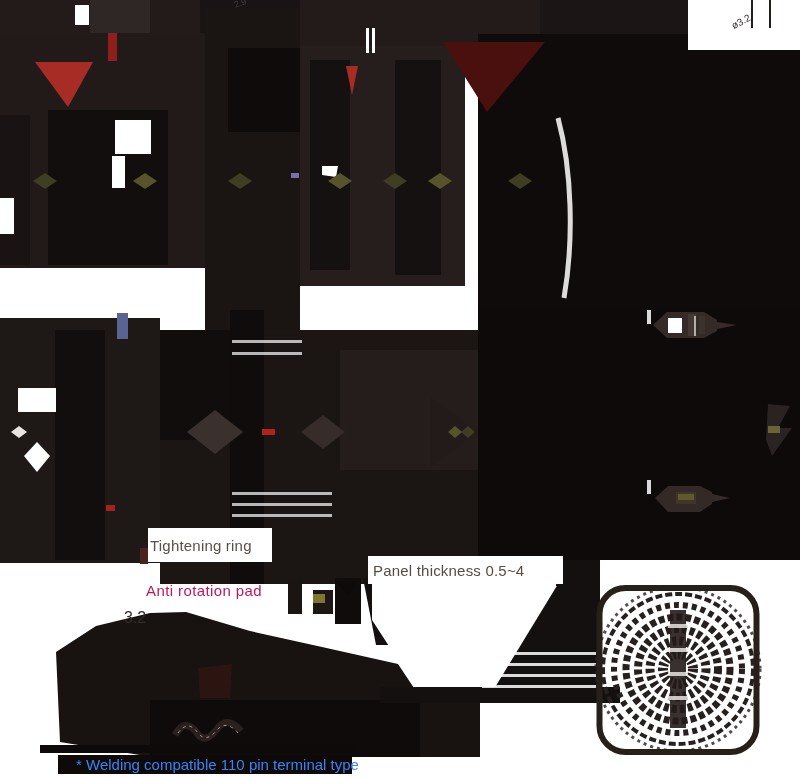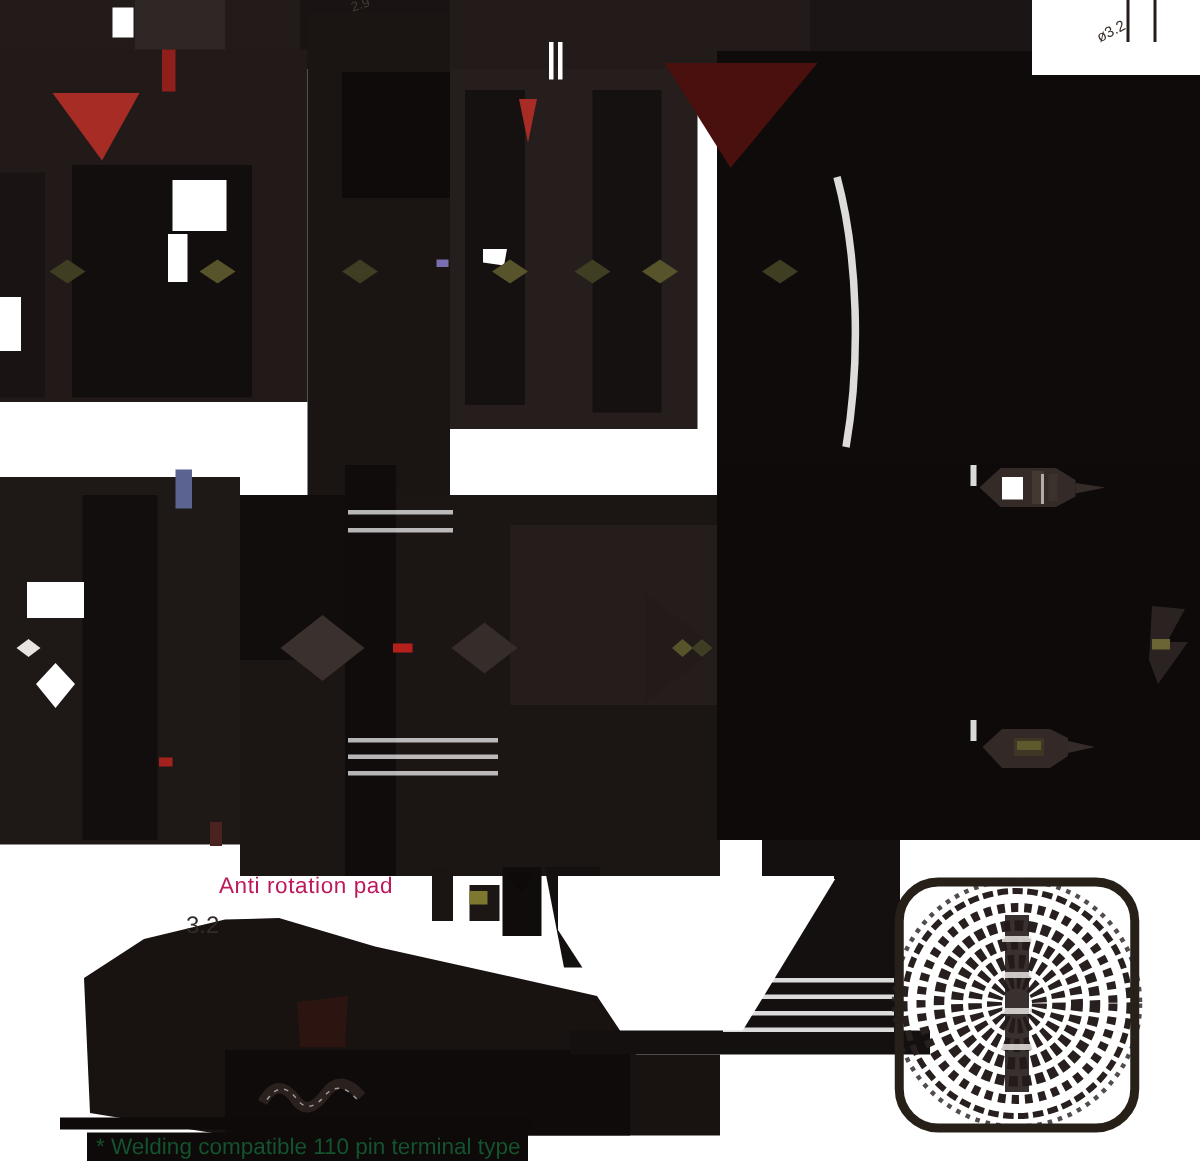--- a/index.html
+++ b/index.html
@@ -12,21 +12,21 @@
     position:absolute;background:#ffffff;color:#564c46;
     font-size:15px;display:flex;align-items:center;
     letter-spacing:.2px;white-space:nowrap;
   }
   .plain-label{position:absolute;white-space:nowrap;}
   .dim{position:absolute;color:#3a302c;font-size:11px;white-space:nowrap;}
   #rubber-gasket-label{left:185px;top:274px;width:203px;height:29px;padding-left:14px;color:#3f3733;}
   #tightening-ring-label{left:148px;top:528px;width:122px;height:34px;padding-left:2px;color:#5a504a;}
   #anti-rotation-label{left:146px;top:580px;height:20px;color:#be185d;font-size:15px;letter-spacing:.4px;background:transparent;}
   #panel-thickness-label{left:368px;top:556px;width:190px;height:28px;padding-left:5px;color:#564c46;}
-  #footnote-label{left:64px;top:756px;height:18px;color:#14532d;font-size:15px;background:transparent;}
+  #footnote-label{left:76px;top:756px;height:18px;color:#3b82f6;font-size:15px;background:transparent;}
   #dim-top-right{left:731px;top:16px;transform:rotate(-28deg);font-size:10px;color:#352c28;}
   #dim-3-2{left:124px;top:609px;font-size:16px;color:#332b28;}
   #dim-2-9{left:234px;top:-2px;transform:rotate(-18deg);font-size:9px;color:#453a36;}
 </style>
 </head>
 <body>
 
 <div id="stage">
 
 <svg width="800" height="779" viewBox="0 0 800 779">
@@ -179,23 +179,25 @@
     </g>
     <rect x="670" y="610" width="16" height="118" fill="#221b1a" opacity="0.9"></rect>
     <rect x="668" y="624" width="20" height="4" fill="#f2efec" opacity="0.8"></rect>
     <rect x="668" y="648" width="20" height="4" fill="#f2efec" opacity="0.8"></rect>
     <rect x="668" y="672" width="20" height="4" fill="#f2efec" opacity="0.8"></rect>
     <rect x="668" y="696" width="20" height="4" fill="#f2efec" opacity="0.8"></rect>
   </g>
 </svg>
 
 
+  <div class="callout" id="tightening-ring-label">Tightening ring</div>
 
   <div class="callout" id="anti-rotation-label">Anti rotation pad</div>
 
+  <div class="callout" id="panel-thickness-label">Panel thickness 0.5~4</div>
 
   <div class="plain-label" id="footnote-label">* Welding compatible 110 pin terminal type</div>
 
   <div class="dim" id="dim-top-right">ø3.2</div>
 
   <div class="dim" id="dim-3-2">3.2</div>
 
   <div class="dim" id="dim-2-9">2.9</div>
 
 </div>

